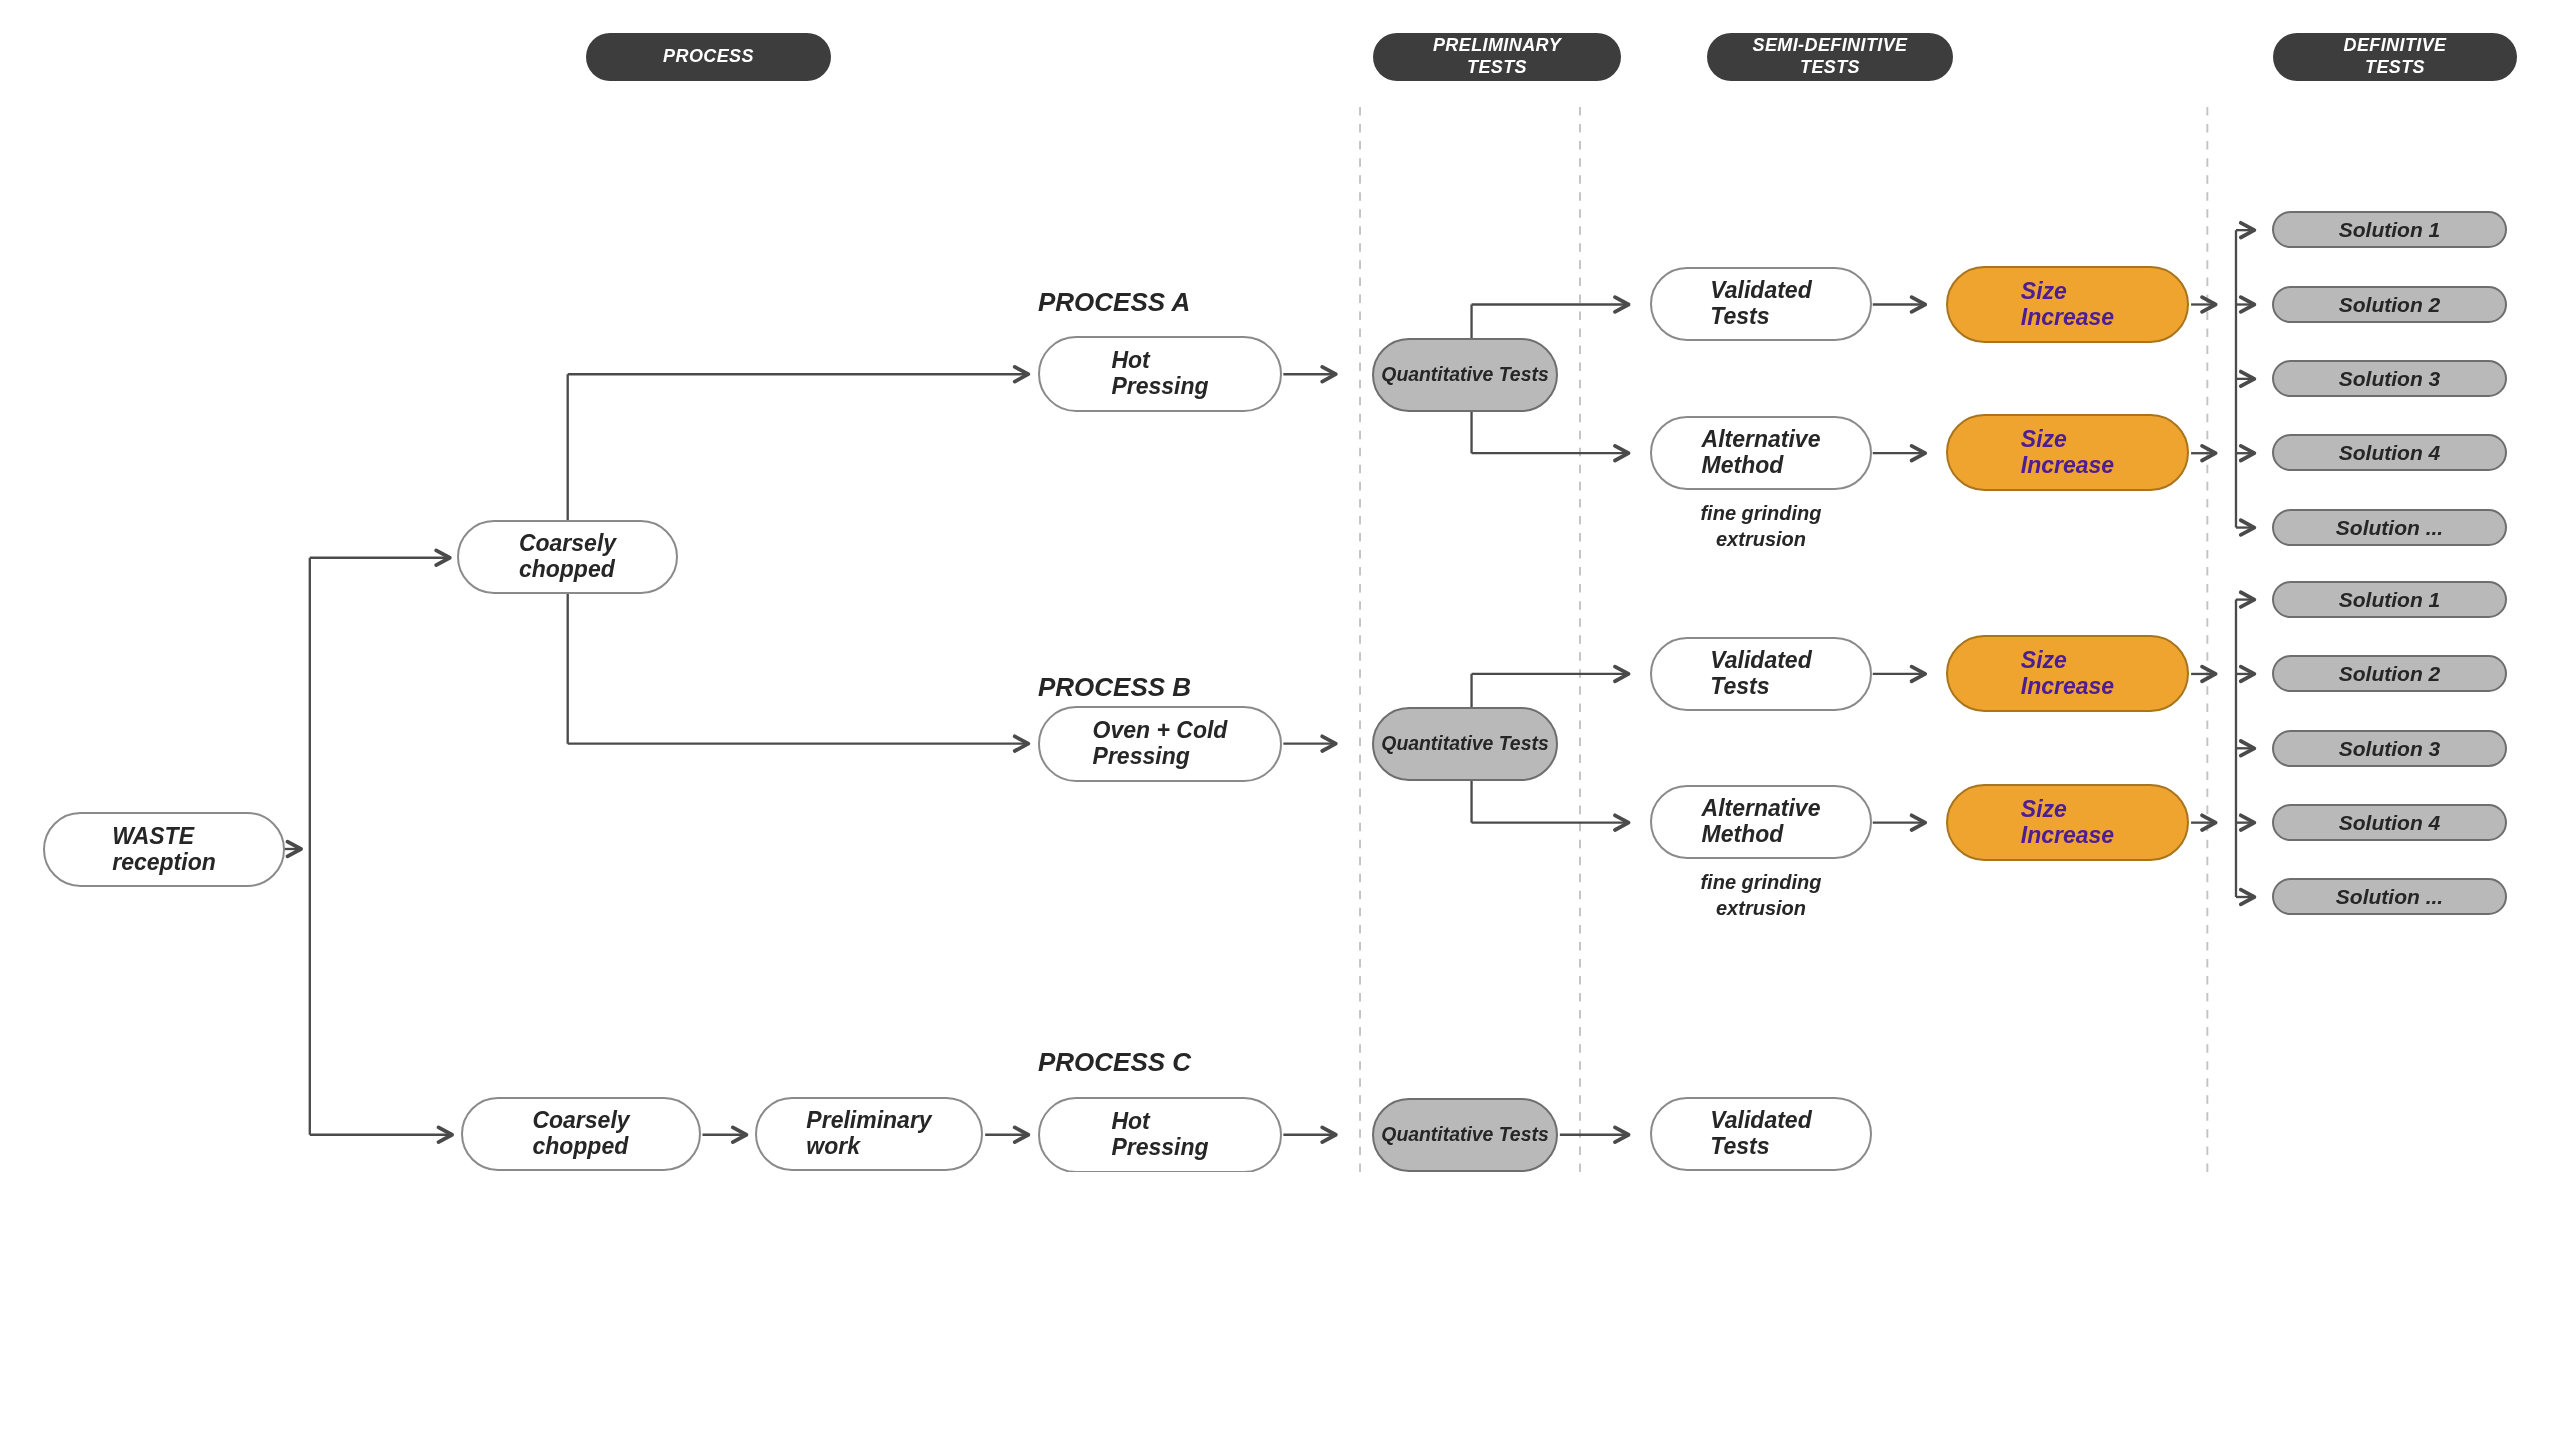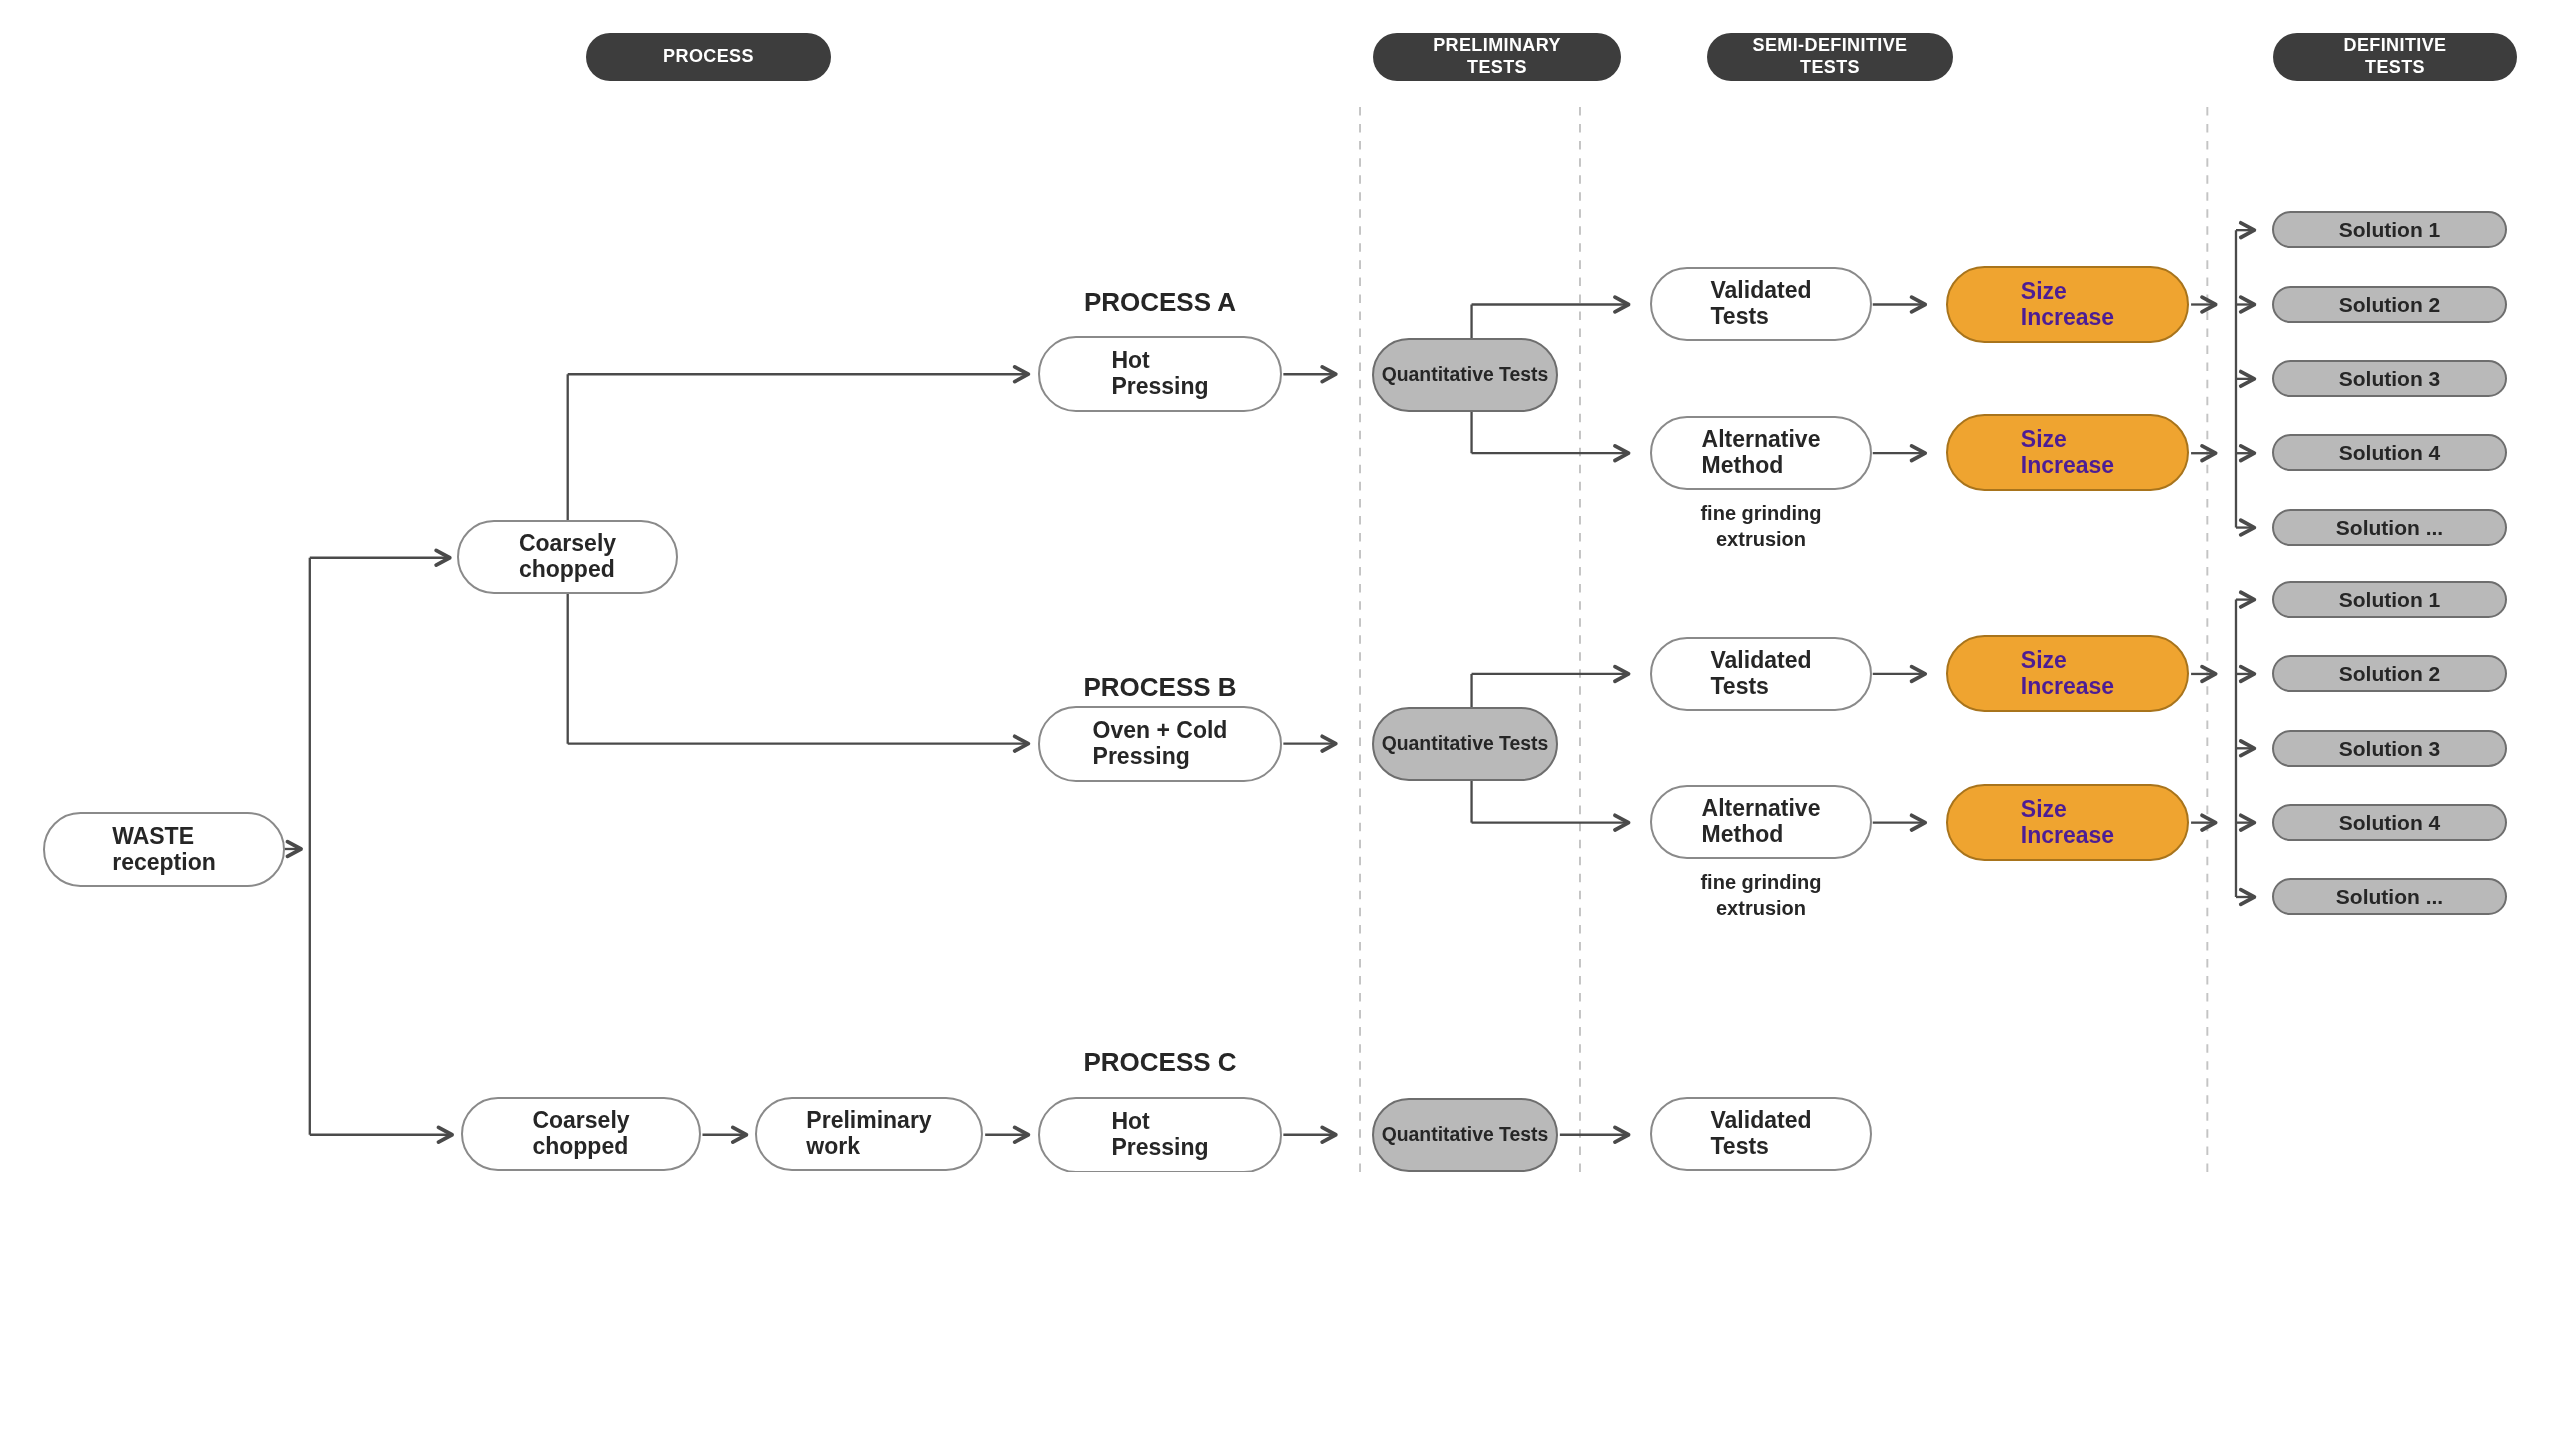--- a/index.html
+++ b/index.html
@@ -3,20 +3,21 @@
 <meta charset="utf-8">
 <style>
   html,body{margin:0;padding:0;background:#ffffff;}
   .canvas{
     position:relative;
     width:2576px;height:1172px;
     background:#ffffff;
     font-family:"Liberation Sans",sans-serif;
     color:#262626;
     overflow:hidden;
+    font-style:italic;
   }
   .layer{position:absolute;left:0;top:0;width:2576px;height:1454px;}
   .pill{
     position:absolute;
     box-sizing:border-box;
     display:flex;align-items:center;justify-content:center;
     text-align:left;
     border-radius:774px;
     font-weight:bold;
     white-space:pre-line;
@@ -38,21 +39,20 @@
     border-radius:774px;
     background:#3d3d3d;color:#ffffff;
     font-weight:bold;font-size:18px;
     letter-spacing:0.4px;
     line-height:1.2;
     white-space:pre-line;
     z-index:2;
   }
   .proc-title{
     position:absolute;
-    text-align:center;
     font-weight:bold;font-size:26px;
     z-index:2;
   }
   .note{
     position:absolute;
     text-align:center;
     font-weight:600;font-size:20px;
     line-height:1.3;
     white-space:pre-line;
     z-index:2;

